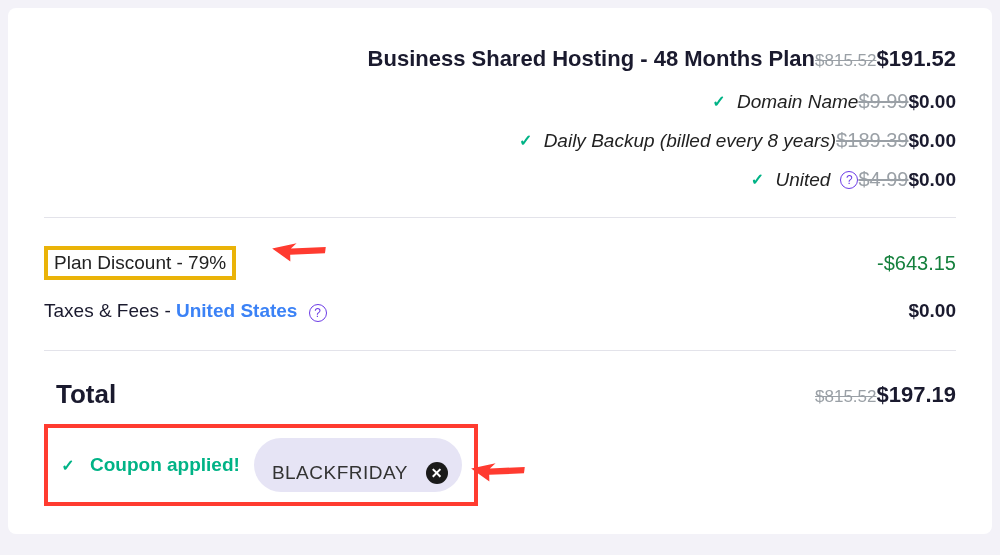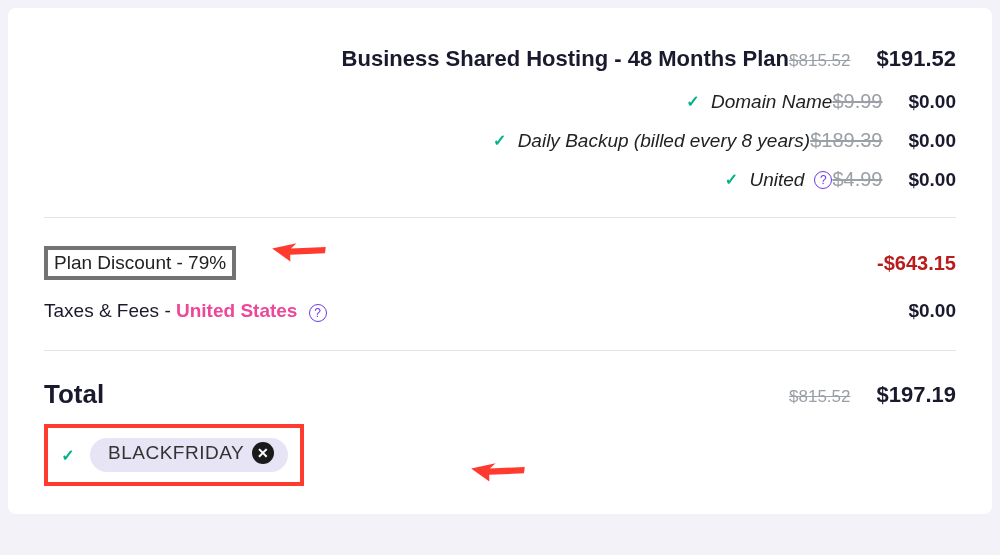--- a/index.html
+++ b/index.html
@@ -23,21 +23,21 @@
       align-items: center;
       padding: 10px 0;
     }
     .plan-title {
       font-size: 22px;
       font-weight: 700;
     }
     .price-group {
       display: flex;
       align-items: baseline;
-      gap: 26px;
+      gap: 0;
     }
     .old-price {
       color: #9aa0a6;
       text-decoration: line-through;
       font-size: 17px;
     }
     .new-price {
       font-size: 22px;
       font-weight: 700;
     }
@@ -93,71 +93,72 @@
       justify-content: space-between;
       align-items: center;
       padding: 10px 0;
     }
     .discount-label {
       font-size: 19px;
       color: #222;
       position: relative;
     }
     .highlight-box {
-      border: 4px solid #737373;
+      border: 4px solid #eab308;
       padding: 2px 6px;
       display: inline-block;
     }
     .discount-value {
-      color: #b91c1c;
+      color: #15803d;
       font-size: 20px;
-      font-weight: 700;
+      font-weight: 400;
     }
     .tax-label {
       font-size: 19px;
     }
     .tax-country {
-      color: #ec4899;
+      color: #3b82f6;
       font-weight: 700;
     }
     .tax-value {
       font-size: 19px;
       font-weight: 700;
     }
     .total-row {
       display: flex;
       justify-content: space-between;
       align-items: center;
       padding: 10px 0 14px 0;
     }
     .total-label {
       font-size: 26px;
       font-weight: 800;
+      margin-left: 12px;
     }
     .coupon-row {
       display: flex;
       align-items: center;
       gap: 14px;
       border: 4px solid #ff3b30;
       padding: 10px 12px;
       width: fit-content;
       position: relative;
     }
     .coupon-text {
       color: #00b386;
       font-weight: 700;
       font-size: 19px;
     }
     .coupon-pill {
       display: inline-flex;
       align-items: center;
-      gap: 8px;
+      gap: 18px;
       background: #e6e4f5;
       border-radius: 999px;
-      padding: 4px 14px 8px 18px;
+      padding: 24px 14px 8px 18px;
       font-size: 19px;
       color: #333;
       letter-spacing: 0.5px;
     }
     .close-icon {
       display: inline-flex;
       width: 22px;
       height: 22px;
       background: #1a1a1a;
       border-radius: 50%;
@@ -249,20 +250,21 @@
   <div class="total-row">
     <div class="total-label">Total</div>
     <div class="price-group">
       <span class="old-price">$815.52</span>
       <span class="new-price">$197.19</span>
     </div>
   </div>
 
   <div class="coupon-row">
     <span class="check-icon">✓</span>
+    <span class="coupon-text">Coupon applied!</span>
     <span class="coupon-pill">
       <span>BLACKFRIDAY</span>
       <span class="close-icon">✕</span>
     </span>
   </div>
 
   <div class="arrow arrow-1">
     <svg viewBox="0 0 50 40">
         <polygon points="0,30 20,15 17,22 48,6 50,12 19,28 22,34" fill="#ff3b30"></polygon>
       </svg>

